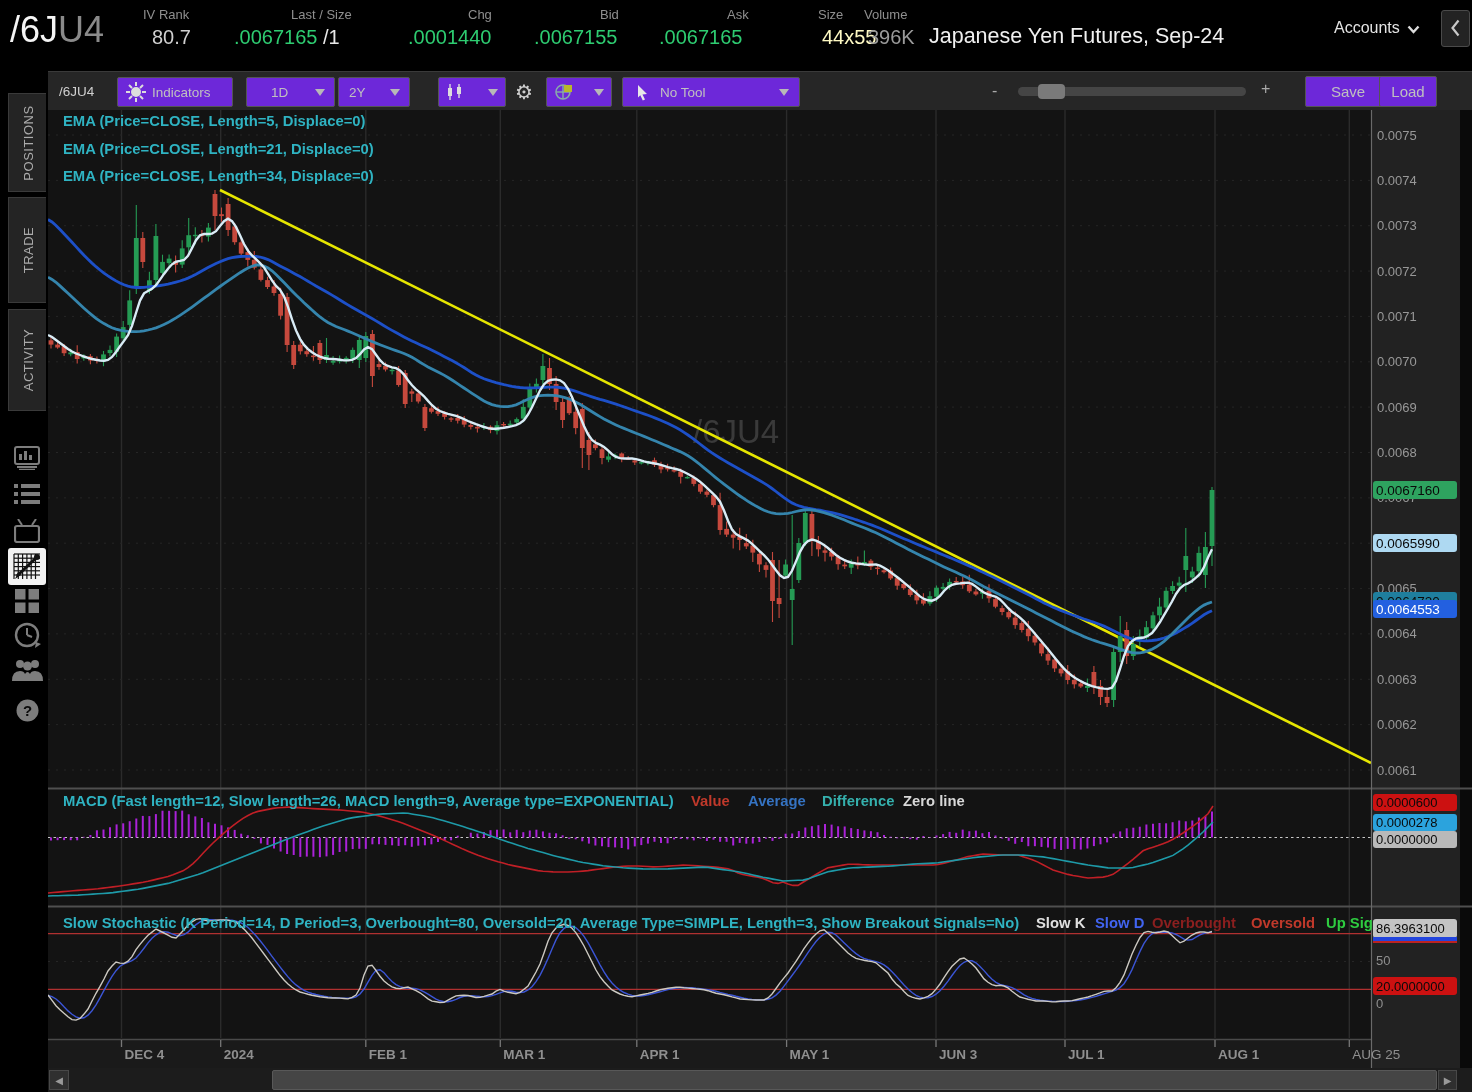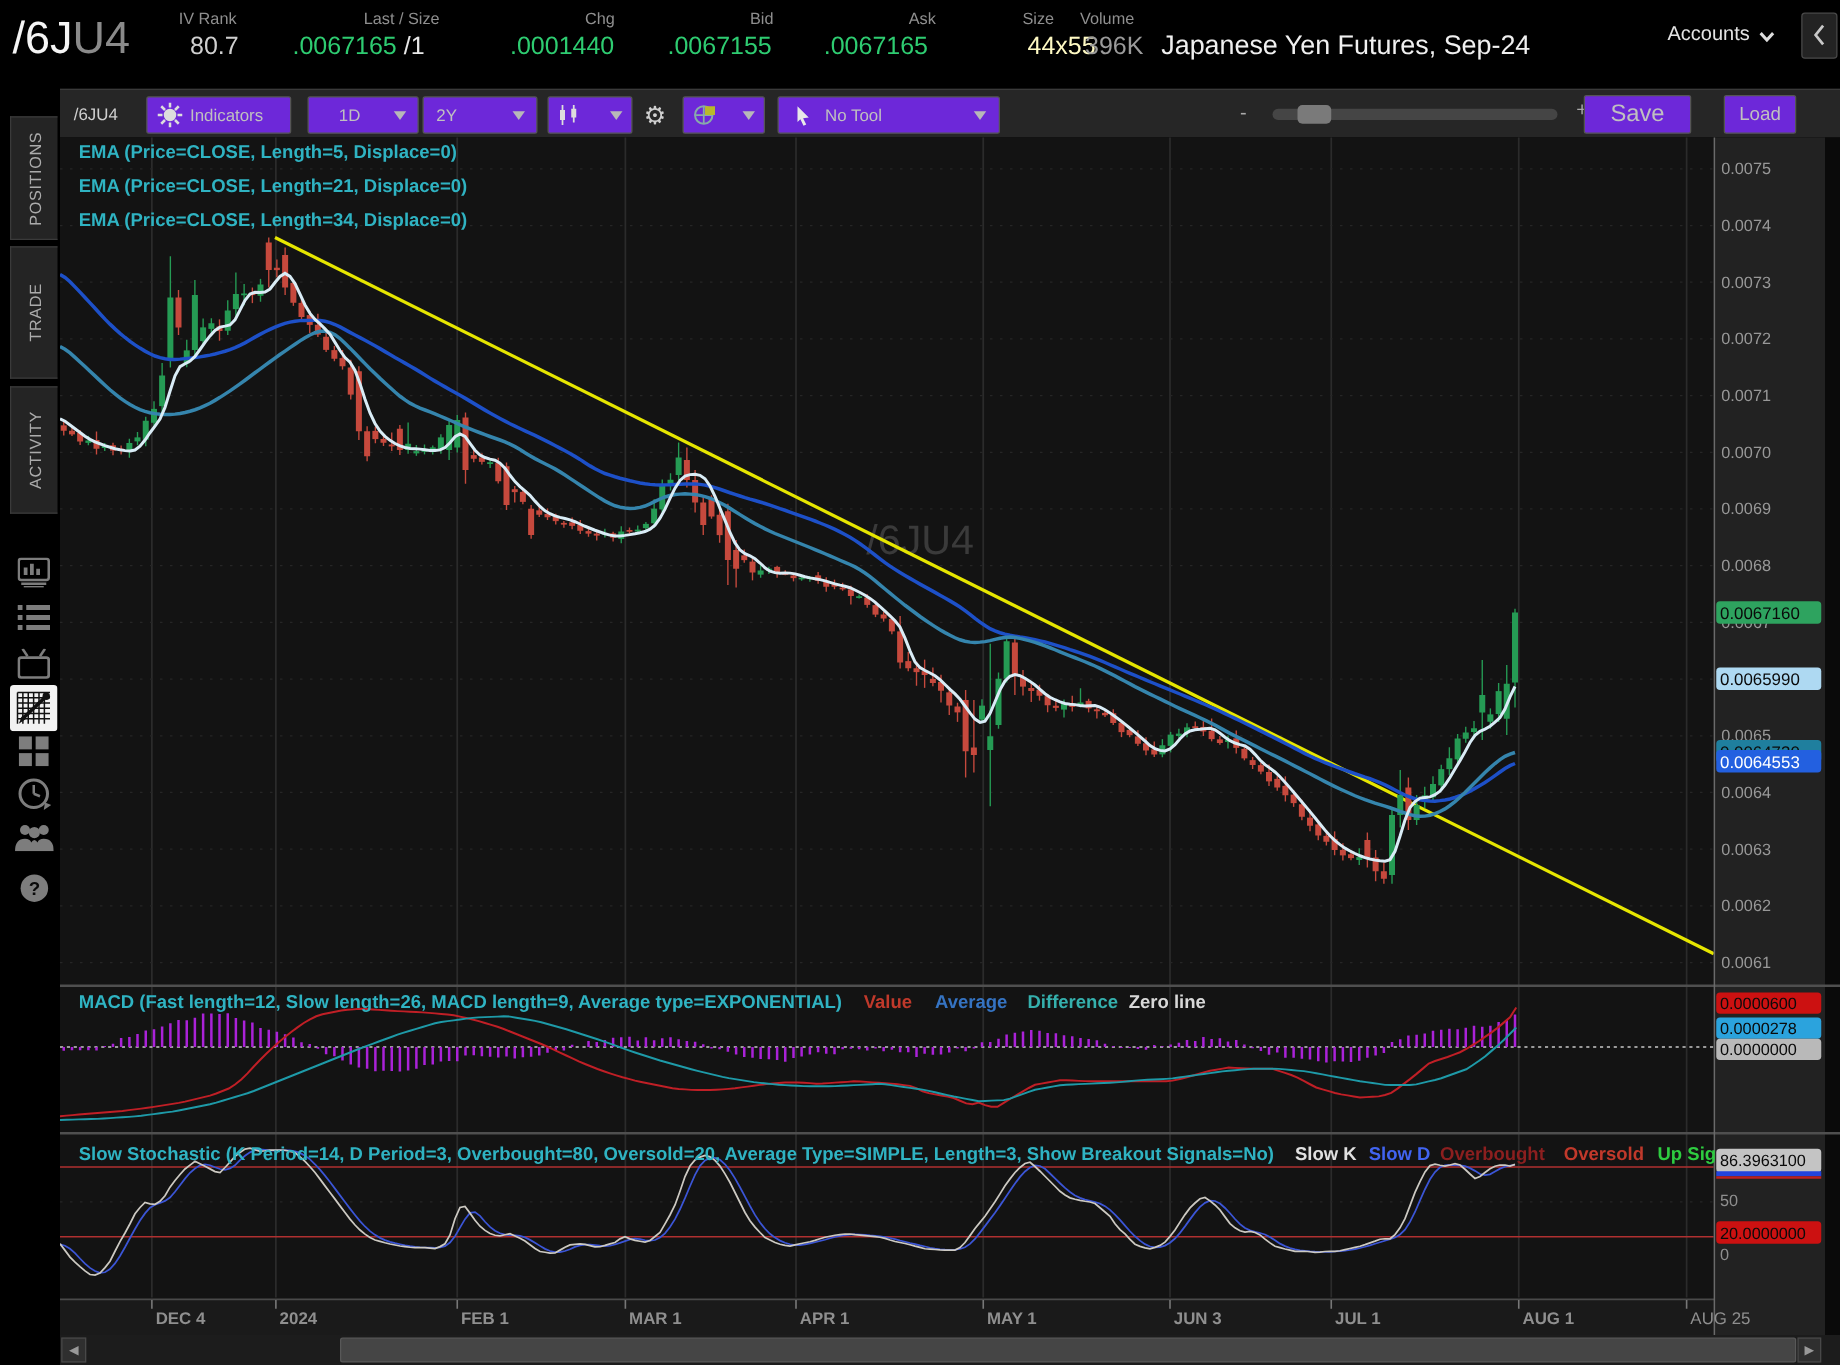--- a/index.html
+++ b/index.html
@@ -49,21 +49,21 @@
         <line x1="16" y1="10" x2="20" y2="10"></line>
 <line x1="3" y1="3" x2="6" y2="6"></line>
         <line x1="14" y1="14" x2="17" y2="17"></line>
         <line x1="3" y1="17" x2="6" y2="14"></line>
         <line x1="14" y1="6" x2="17" y2="3"></line>
       </g>
     </svg>
 <span style="margin-left:6px">Indicators</span>
   </div>
 <div class="btn" style="left:246px;top:77px;width:89px;height:30px;padding-left:24px">1D<span class="caret" style="position:absolute;right:9px"></span></div>
-<div class="btn" style="left:338px;top:77px;width:92px;height:30px;padding-left:10px">2Y<span class="caret" style="position:absolute;right:9px"></span></div>
+<div class="btn" style="left:338px;top:77px;width:72px;height:30px;padding-left:10px">2Y<span class="caret" style="position:absolute;right:9px"></span></div>
 <div class="btn" style="left:438px;top:77px;width:68px;height:30px;padding-left:7px">
 <svg width="18" height="18" viewBox="0 0 18 18">
       <g fill="#ddd">
         <rect x="2" y="5" width="4" height="8"></rect>
         <line x1="4" y1="1" x2="4" y2="17" stroke="#ddd" stroke-width="1.4"></line>
         <rect x="11" y="4" width="4" height="7"></rect>
         <line x1="13" y1="1" x2="13" y2="15" stroke="#ddd" stroke-width="1.4"></line>
       </g>
     </svg>
 <span class="caret" style="position:absolute;right:7px"></span>
@@ -82,21 +82,21 @@
 <svg width="15" height="17" viewBox="0 0 15 17">
       <path d="M3 1 L12 10 L7.5 10.5 L10 15.5 L7.8 16.5 L5.3 11.3 L3 13.5 Z" fill="#e8e8e8"></path>
     </svg>
 <span style="margin-left:10px">No Tool</span>
     <span class="caret" style="position:absolute;right:10px"></span>
   </div>
 <div class="abs" style="left:992px;top:82px;color:#aaa;font-size:16px">-</div>
 <div class="abs" style="left:1018px;top:87px;width:228px;height:9px;background:#454545;border-radius:5px"></div>
 <div class="abs" style="left:1038px;top:84px;width:27px;height:15px;background:#7a7a7a;border-radius:4px"></div>
 <div class="abs" style="left:1261px;top:80px;color:#aaa;font-size:16px">+</div>
-<div class="btn" style="left:1267px;top:76px;width:86px;height:31px;justify-content:center;font-size:19px">Save</div>
+<div class="btn" style="left:1305px;top:76px;width:86px;height:31px;justify-content:center;font-size:15px">Save</div>
 <div class="btn" style="left:1379px;top:76px;width:58px;height:31px;justify-content:center;font-size:15px">Load</div>
 
 <div class="abs" style="left:0;top:71px;width:48px;height:1021px;background:#000"></div>
 <div class="tab" style="top:93px;height:99px">
     <span>POSITIONS</span>
   </div>
 <div class="tab" style="top:197px;height:106px">
     <span>TRADE</span>
   </div>
 <div class="tab" style="top:309px;height:102px">

